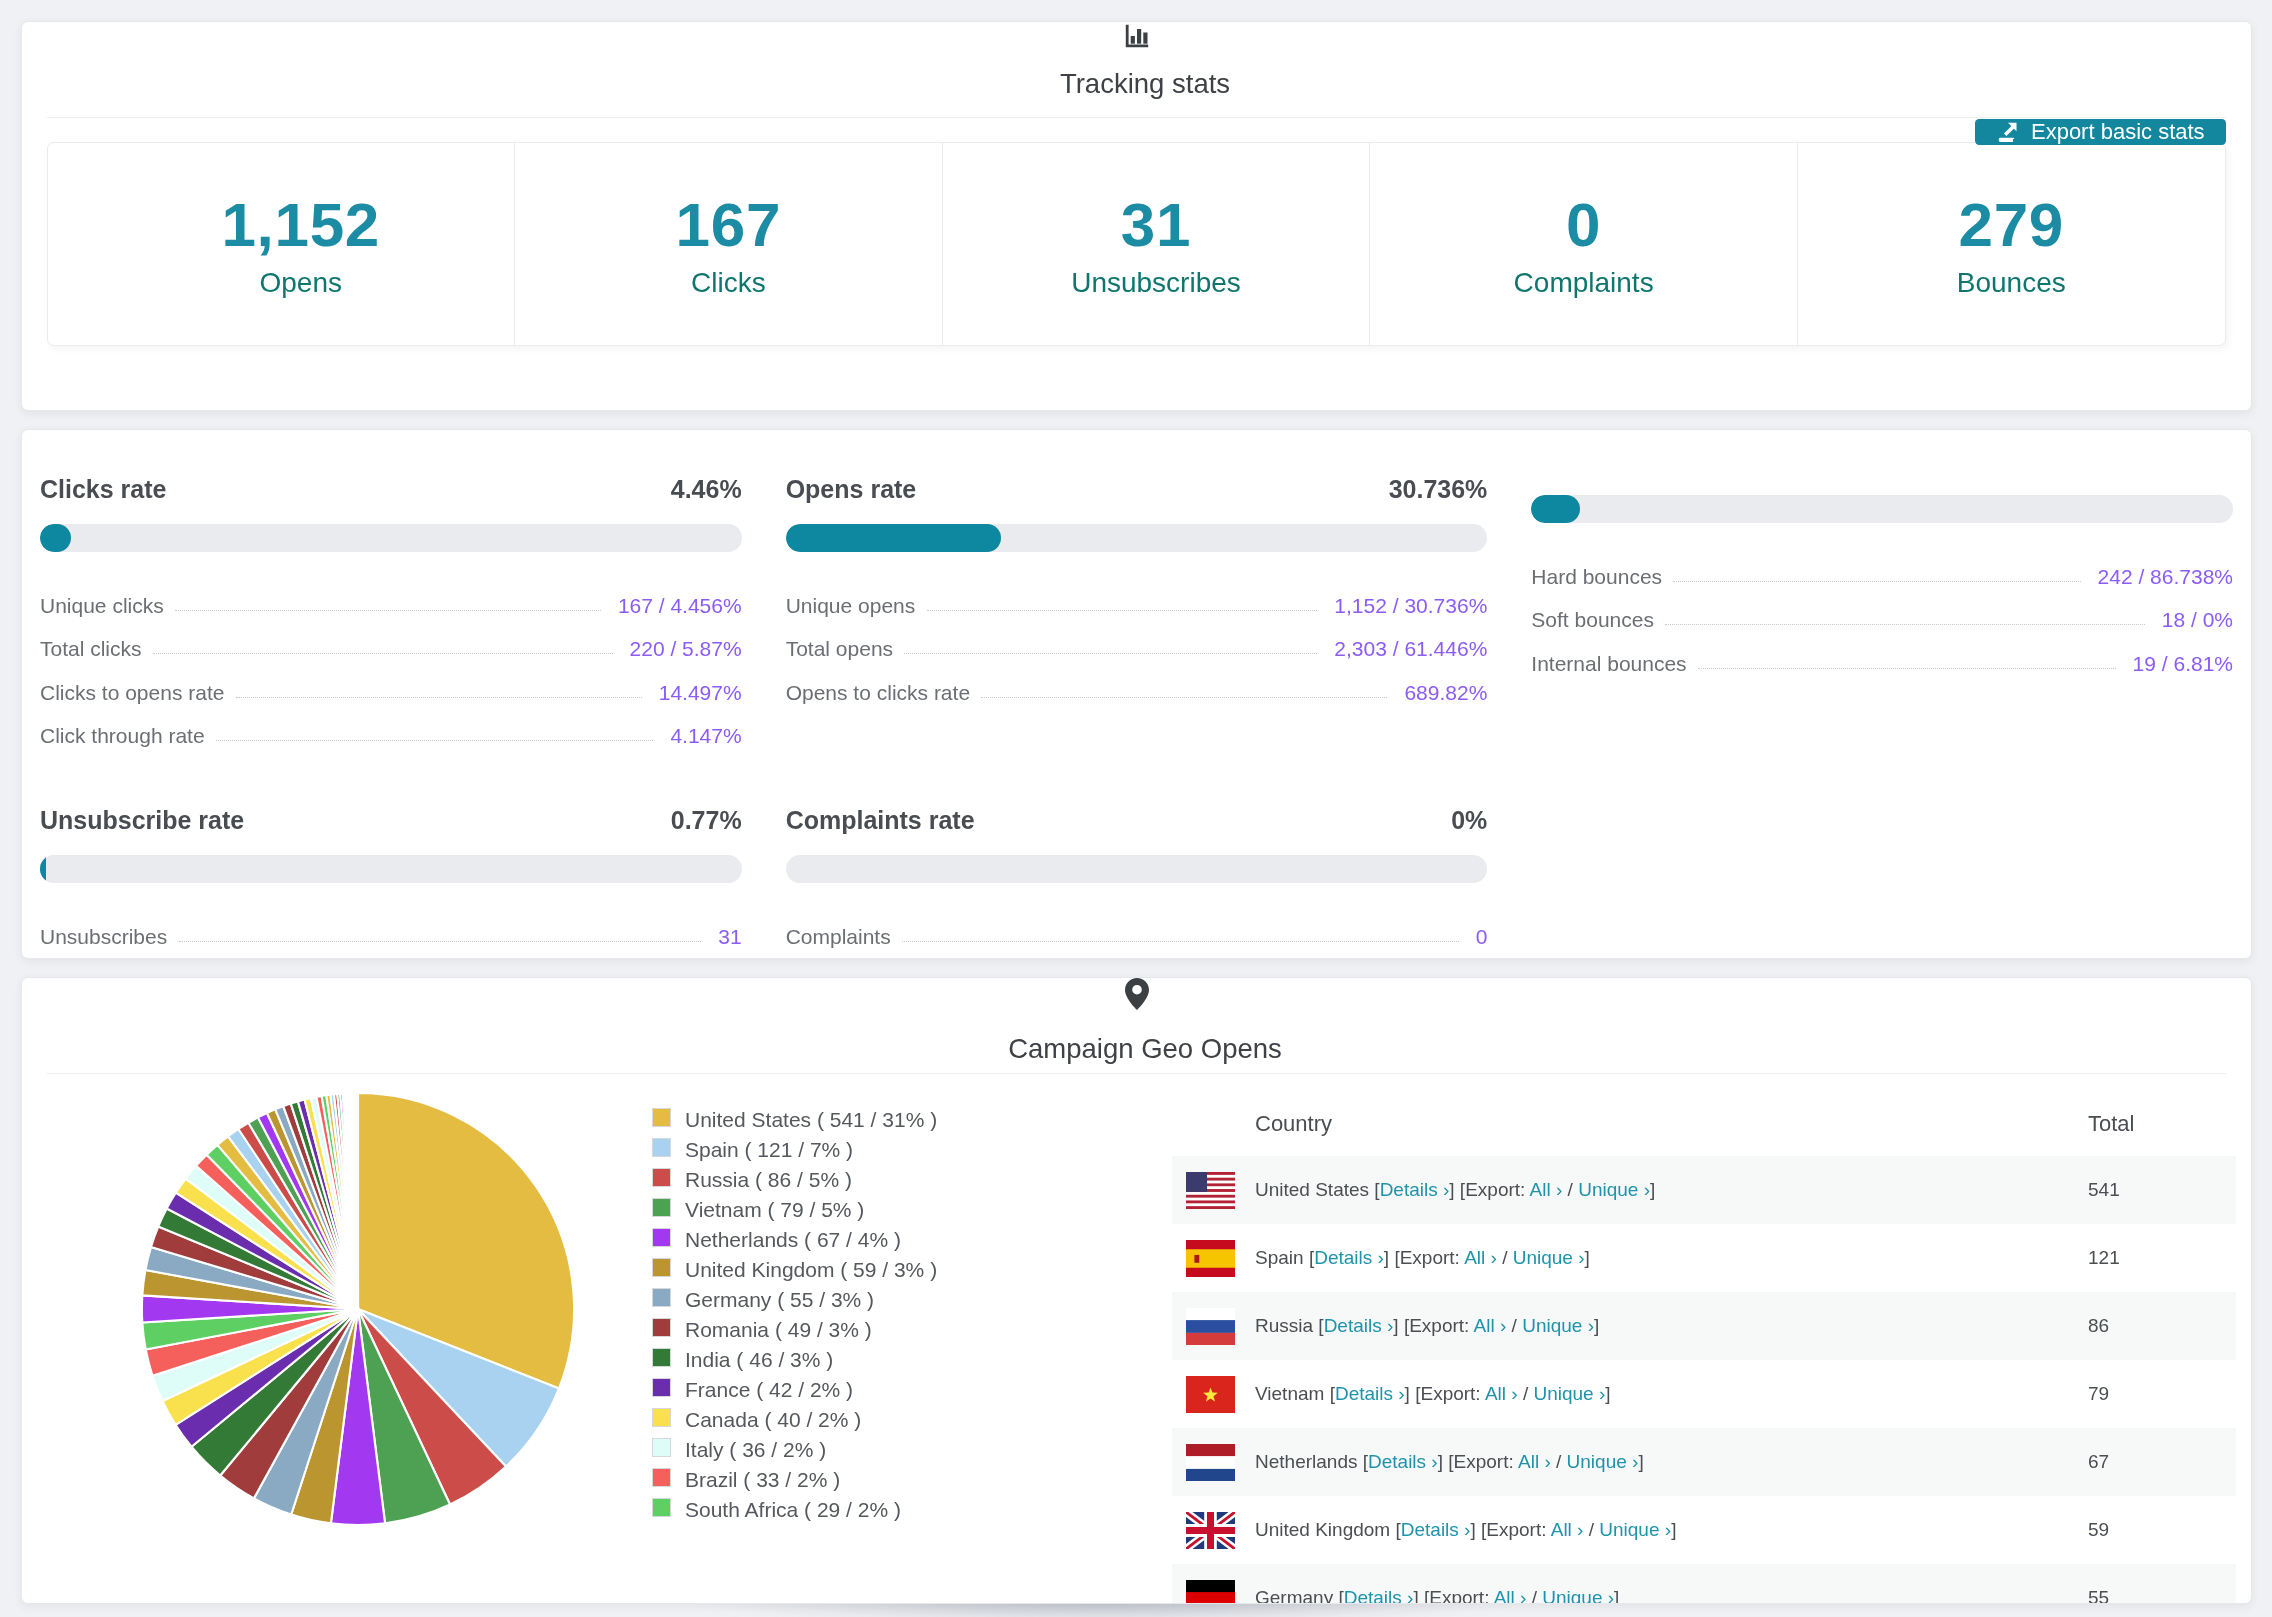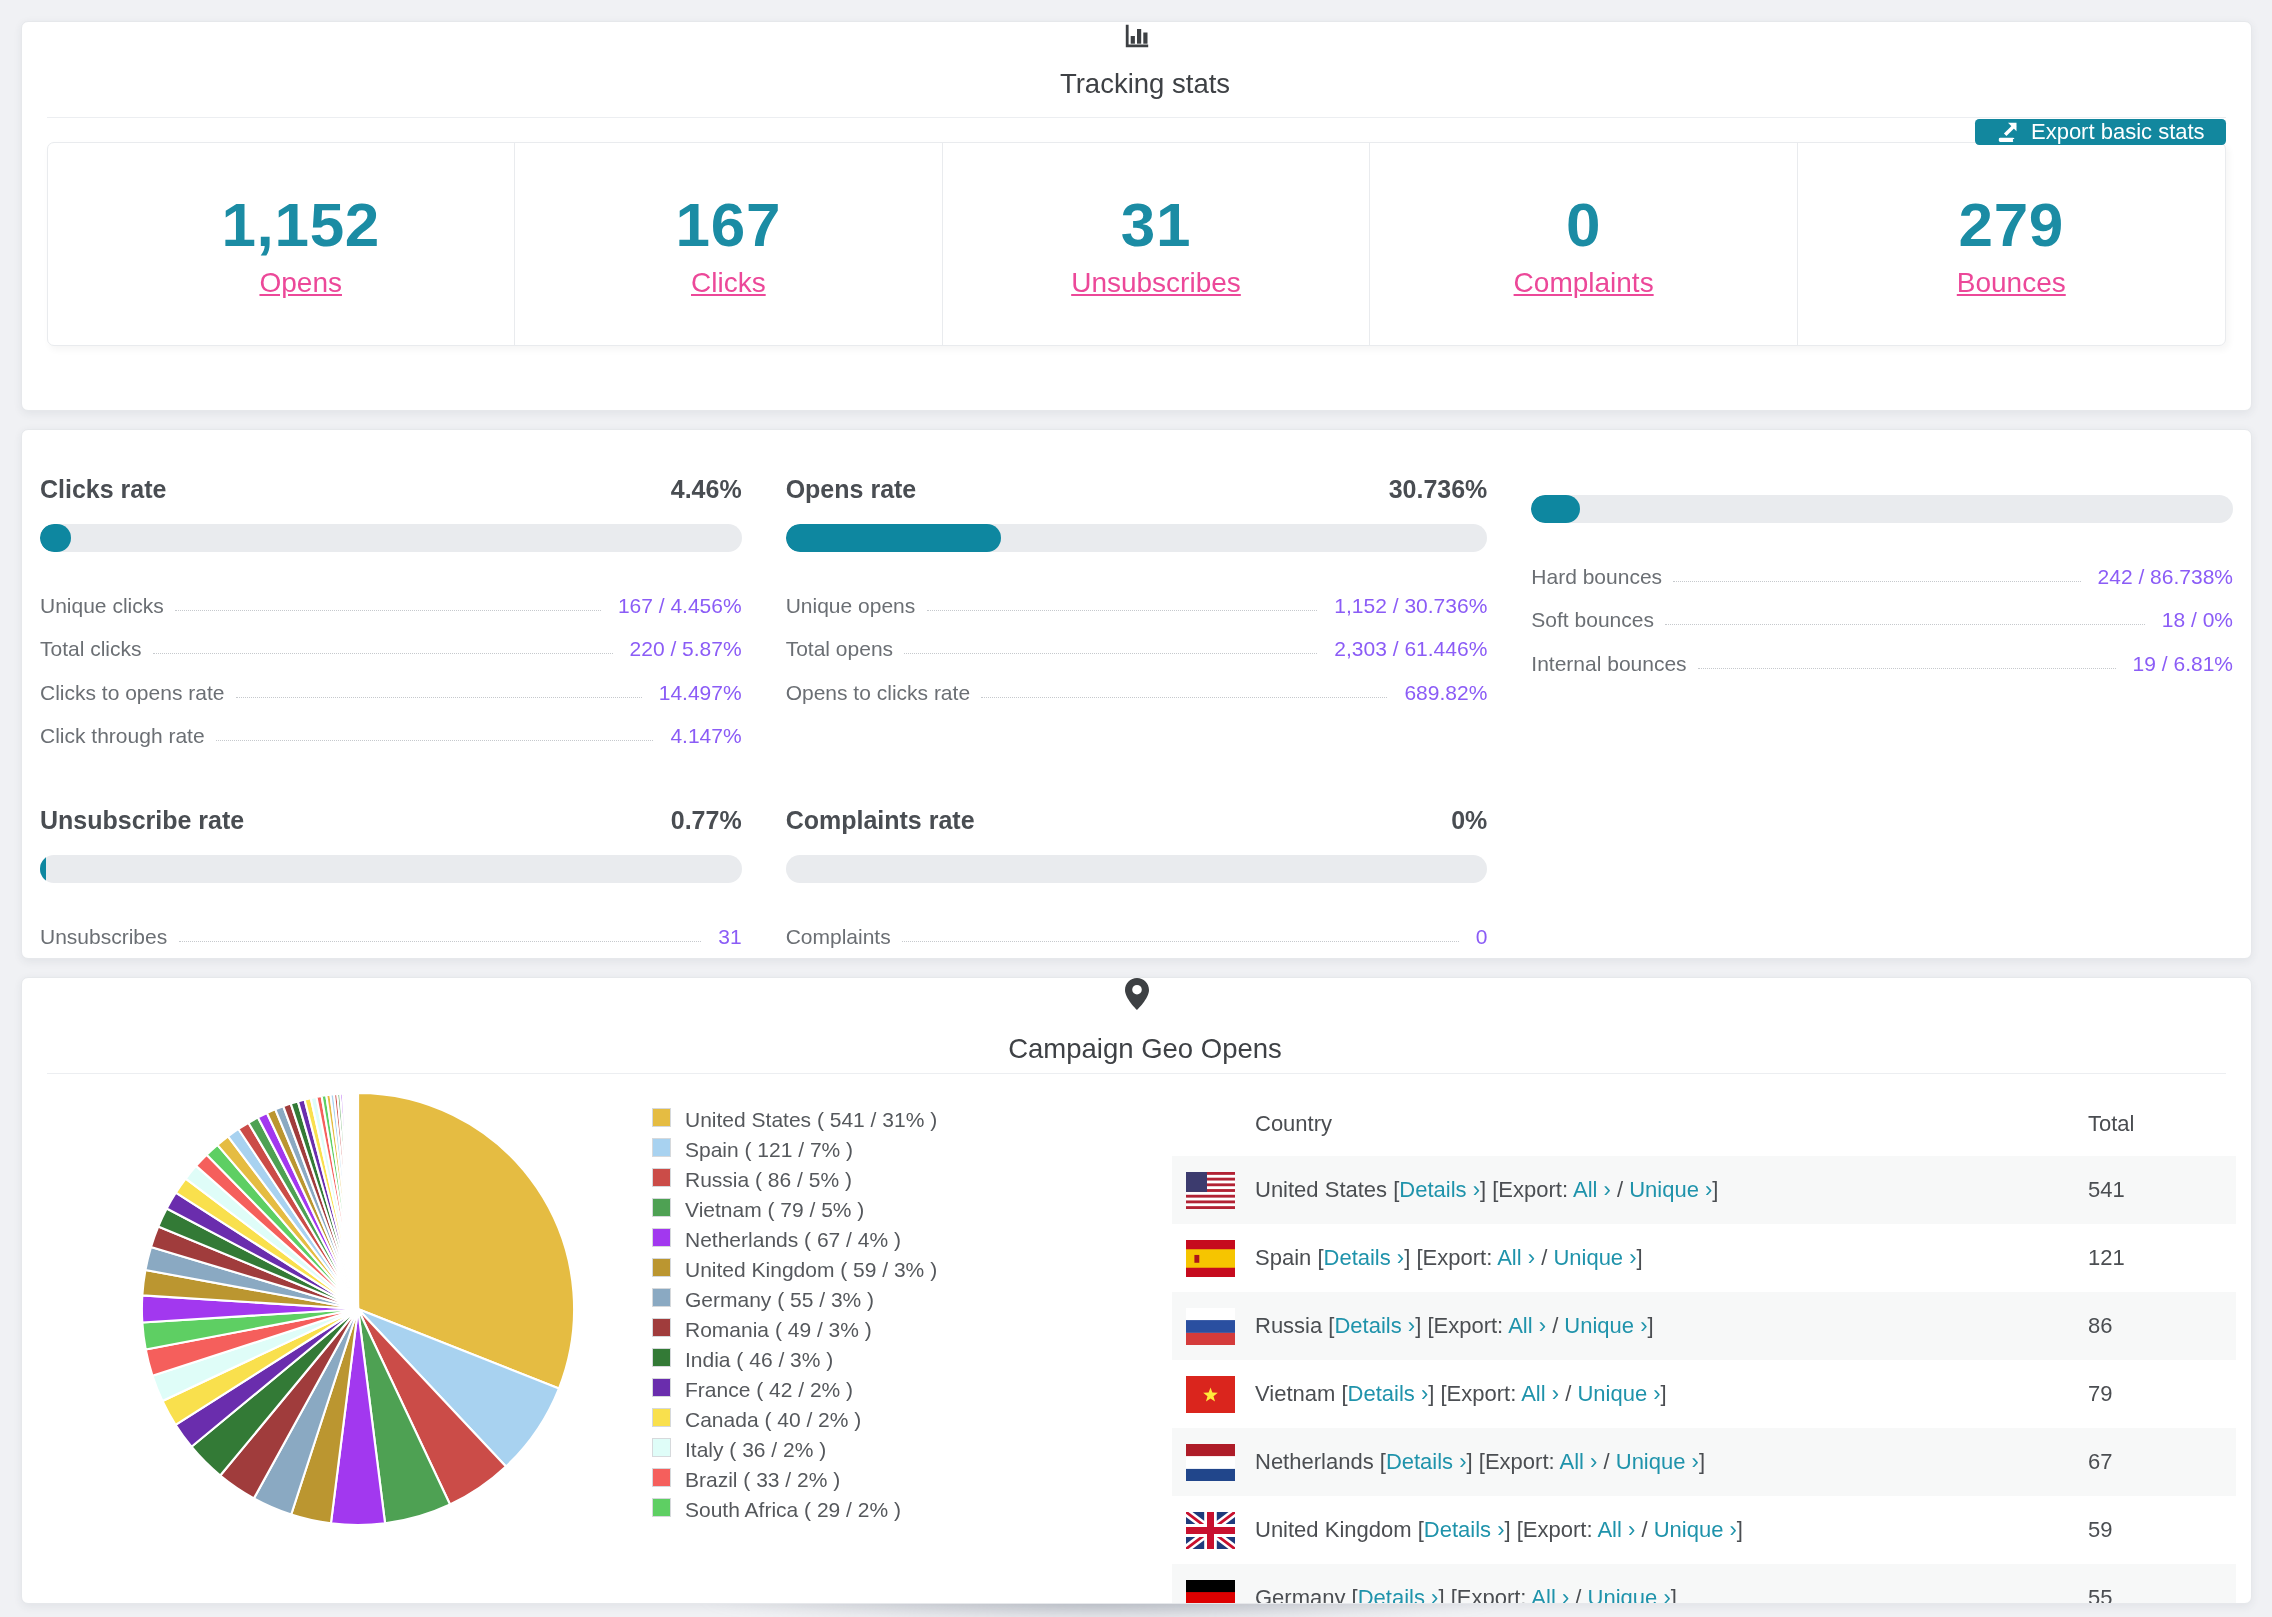--- a/index.html
+++ b/index.html
@@ -30,21 +30,21 @@
   
   .stats-group{
     margin:24px 25.4px 0;height:202px;display:flex;
     border:0.7px solid #e9ebee;border-radius:7px;background:#fff;
     box-shadow:2.8px 3.5px 7px rgba(0,0,0,.04);
     padding-left:39px;
   }
   .stat-cell{flex:1;display:flex;flex-direction:column;align-items:center;justify-content:center;gap:7px;border-right:0.7px solid #e9ebee;}
   .stat-cell:last-child{border-right:none;}
   .stat-value{font-size:62px;font-weight:700;color:#1b8ca4;letter-spacing:0.7px;}
-  .stat-label{font-size:28px;color:#ec4899;text-decoration:underline;}
+  .stat-label{font-size:28px;color:#0f766e;}
 
   
   .rates-grid{
     padding:45px 18px 0;display:grid;grid-template-columns:repeat(3,1fr);
     column-gap:44px;row-gap:56px;
   }
   .rate-head{display:flex;justify-content:space-between;align-items:baseline;font-size:25px;font-weight:700;color:#494d52;}
   .rate-bar{margin-top:20px;height:28px;background:#e9ebee;border-radius:14px;overflow:hidden;}
   .rate-fill{height:100%;background:#0e87a0;border-radius:14px;}
   .rate-rows{margin-top:24px;}
@@ -55,21 +55,21 @@
 
   
   .geo-body{position:relative;height:524px;}
   .pie-wrap{position:absolute;left:110px;top:8.5px;width:452px;height:452px;}
   .legend{position:absolute;left:630px;top:34px;}
   .legend-item{display:flex;align-items:flex-start;height:30px;gap:14px;font-size:21px;color:#55585c;cursor:pointer;}
   .swatch{width:19px;height:19px;border:1.4px solid #d6d9dc;box-sizing:border-box;flex:none;}
 
   .geo-table{position:absolute;left:1150px;top:17px;width:1064px;}
   .geo-thead{display:flex;align-items:center;height:65px;font-size:22px;color:#4a4d51;}
-  .geo-row{display:flex;align-items:center;height:68px;font-size:22px;color:#4b4e52;}
+  .geo-row{display:flex;align-items:center;height:68px;font-size:19px;color:#4b4e52;}
   .geo-row.stripe{background:#f7f8f8;}
   .col-country{flex:1;display:flex;align-items:center;min-width:0;}
   .geo-thead .col-country{padding-left:83px;}
   .col-total{width:148px;flex:none;}
   .flag{width:49px;height:37px;margin:0 20px 0 14px;flex:none;display:block;}
   .country-links a{color:#1f93ab;text-decoration:none;cursor:pointer;}
   .dark{color:#4b4e52;}
 
   .bottom-blur{
     position:absolute;left:692px;top:1575px;width:819px;height:49px;z-index:0;

